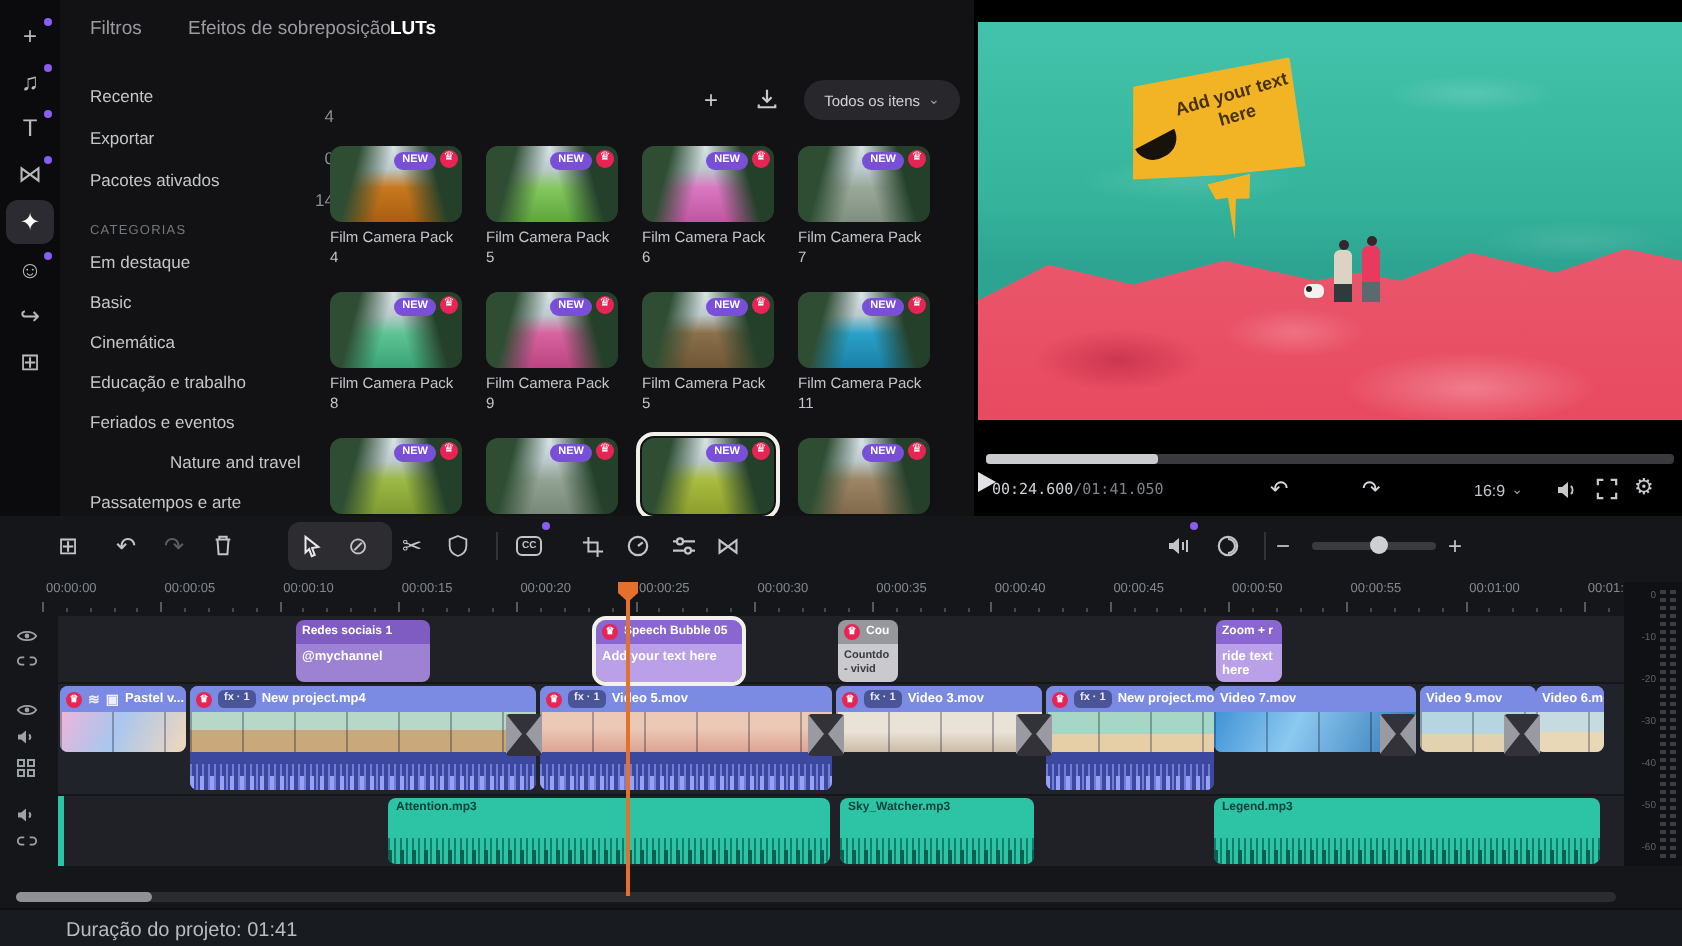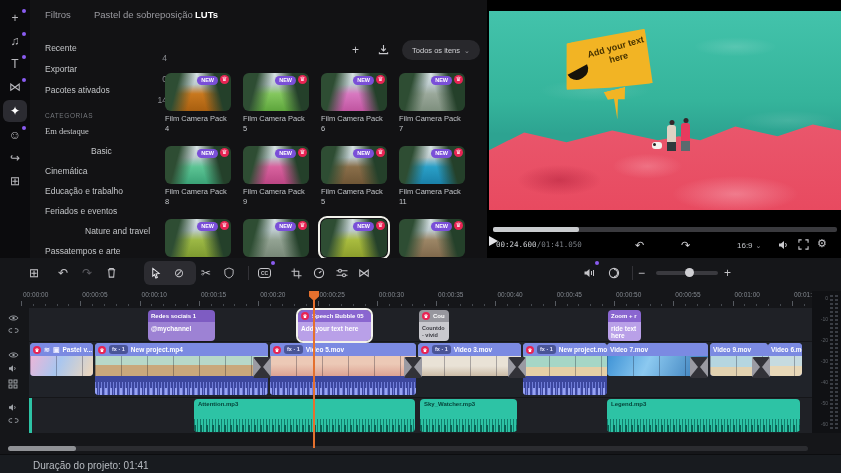--- a/index.html
+++ b/index.html
@@ -238,41 +238,41 @@
       <div class="rail-item">
         <div class="rail-glyph">↪</div>
       </div>
       <div class="rail-item">
         <div class="rail-glyph">⊞</div>
       </div>
     </div>
 
   <div id="left-panel">
     <div class="tab" id="tab-filtros">Filtros</div>
-    <div class="tab" id="tab-efeitos">Pastel de sobreposição</div>
+    <div class="tab" id="tab-efeitos">Efeitos de sobreposição</div>
     <div class="tab active" id="tab-luts">LUTs</div>
 
     <div id="side-quick">
         <div class="side-row" style="top: 43px;">
           <div>Recente</div>
           <div class="side-count">4</div>
         </div>
         <div class="side-row" style="top: 64px;">
           <div>Exportar</div>
           <div class="side-count">0</div>
         </div>
         <div class="side-row" style="top: 85px;">
           <div>Pacotes ativados</div>
           <div class="side-count">14</div>
         </div>
       </div>
     <div id="side-section">CATEGORIAS</div>
     <div id="side-cats">
-        <div class="cat-row" style="top: 126px; font-family: Liberation Serif, serif;">Em destaque</div>
-        <div class="cat-row" style="top: 146px; margin-left: 46px;">Basic</div>
+        <div class="cat-row" style="top: 126px;">Em destaque</div>
+        <div class="cat-row" style="top: 146px;">Basic</div>
         <div class="cat-row" style="top: 166px;">Cinemática</div>
         <div class="cat-row" style="top: 186px;">Educação e trabalho</div>
         <div class="cat-row" style="top: 206px;">Feriados e eventos</div>
         <div class="cat-row" style="top: 226px; margin-left: 40px;">Nature and travel</div>
         <div class="cat-row" style="top: 246px;">Passatempos e arte</div>
       </div>
 
     <div class="lib-btn" id="add-btn">+</div>
     <div class="lib-btn" id="download-btn">
       <svg width="11" height="11" viewBox="0 0 12 12">

